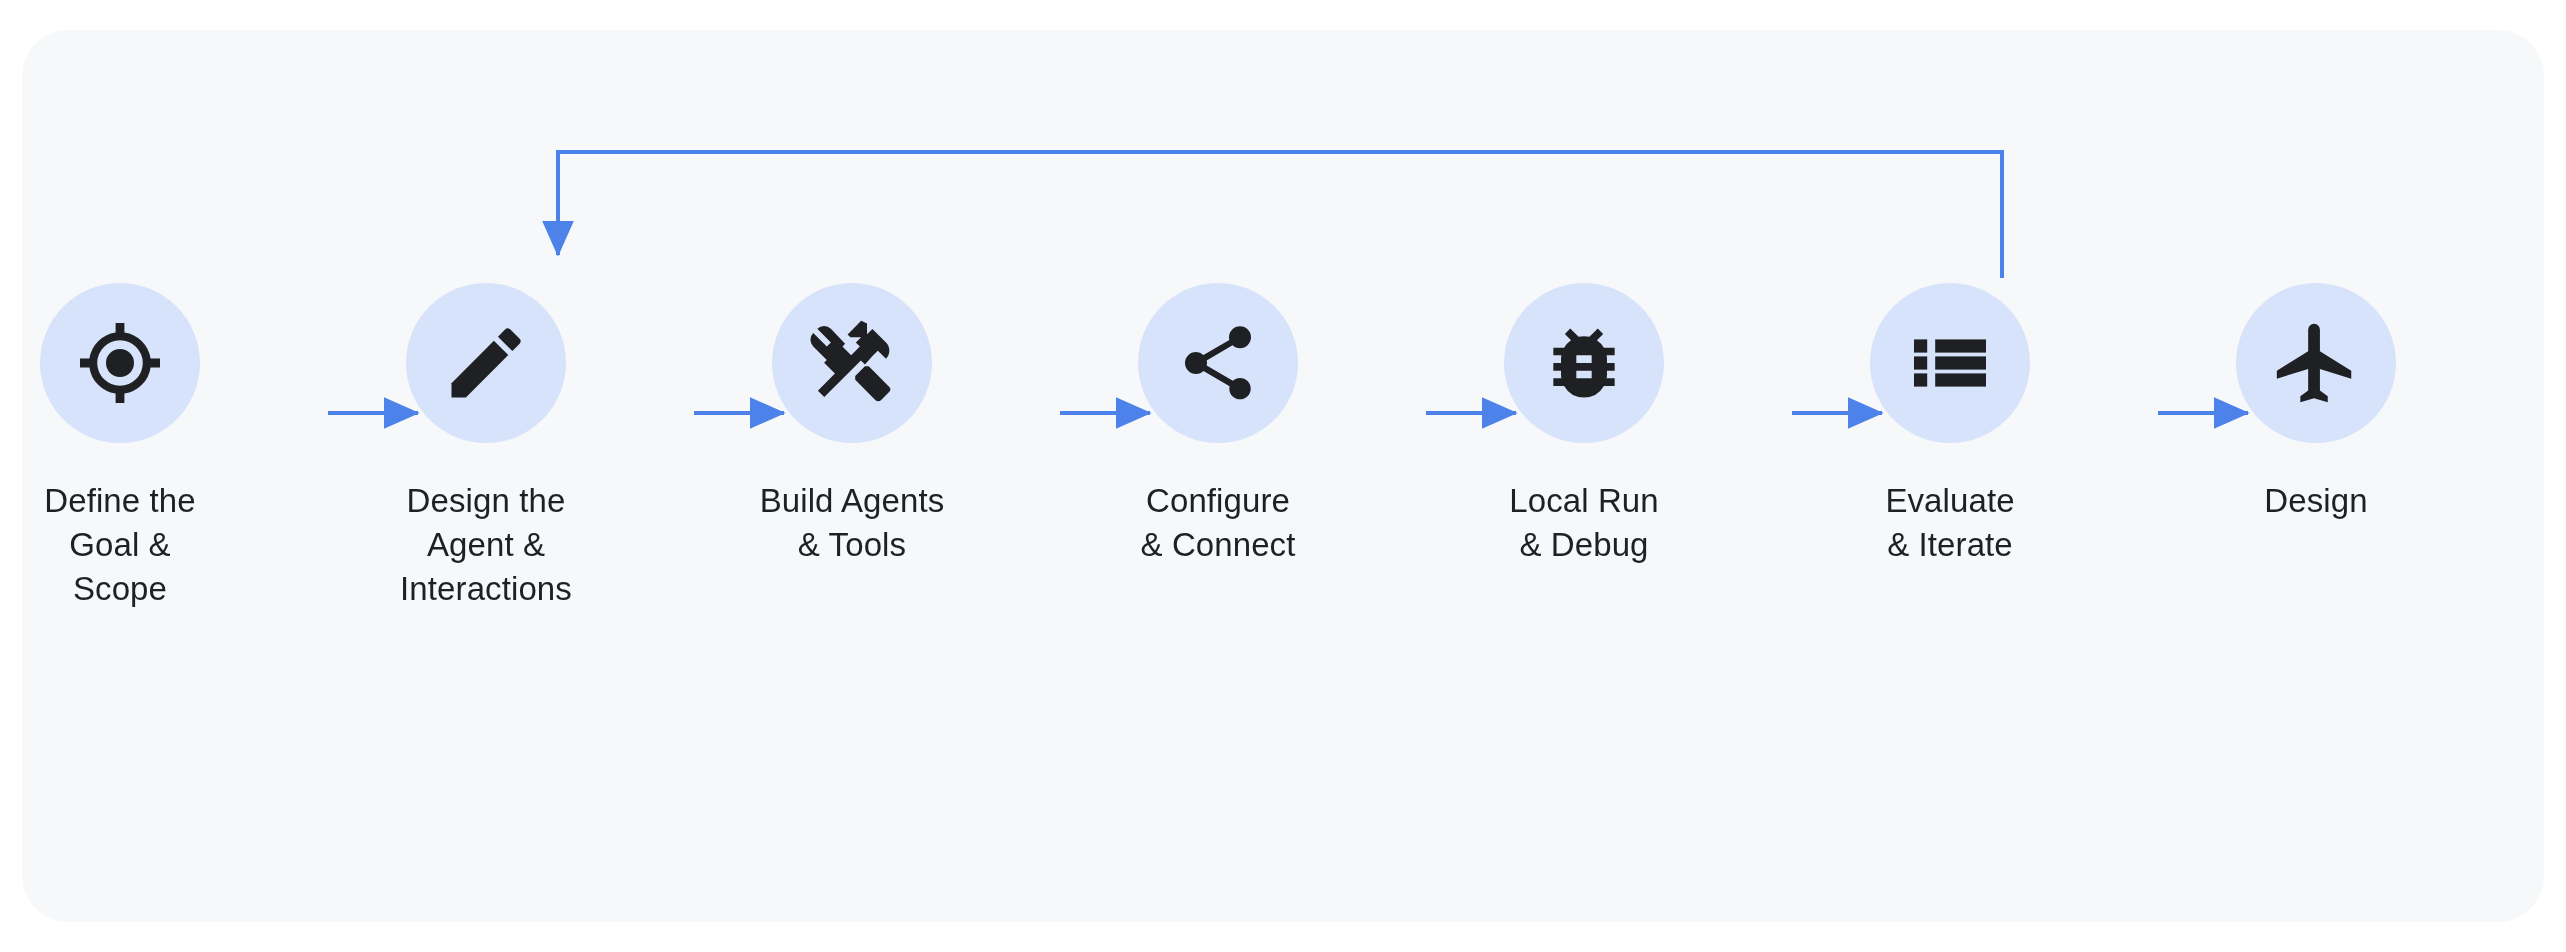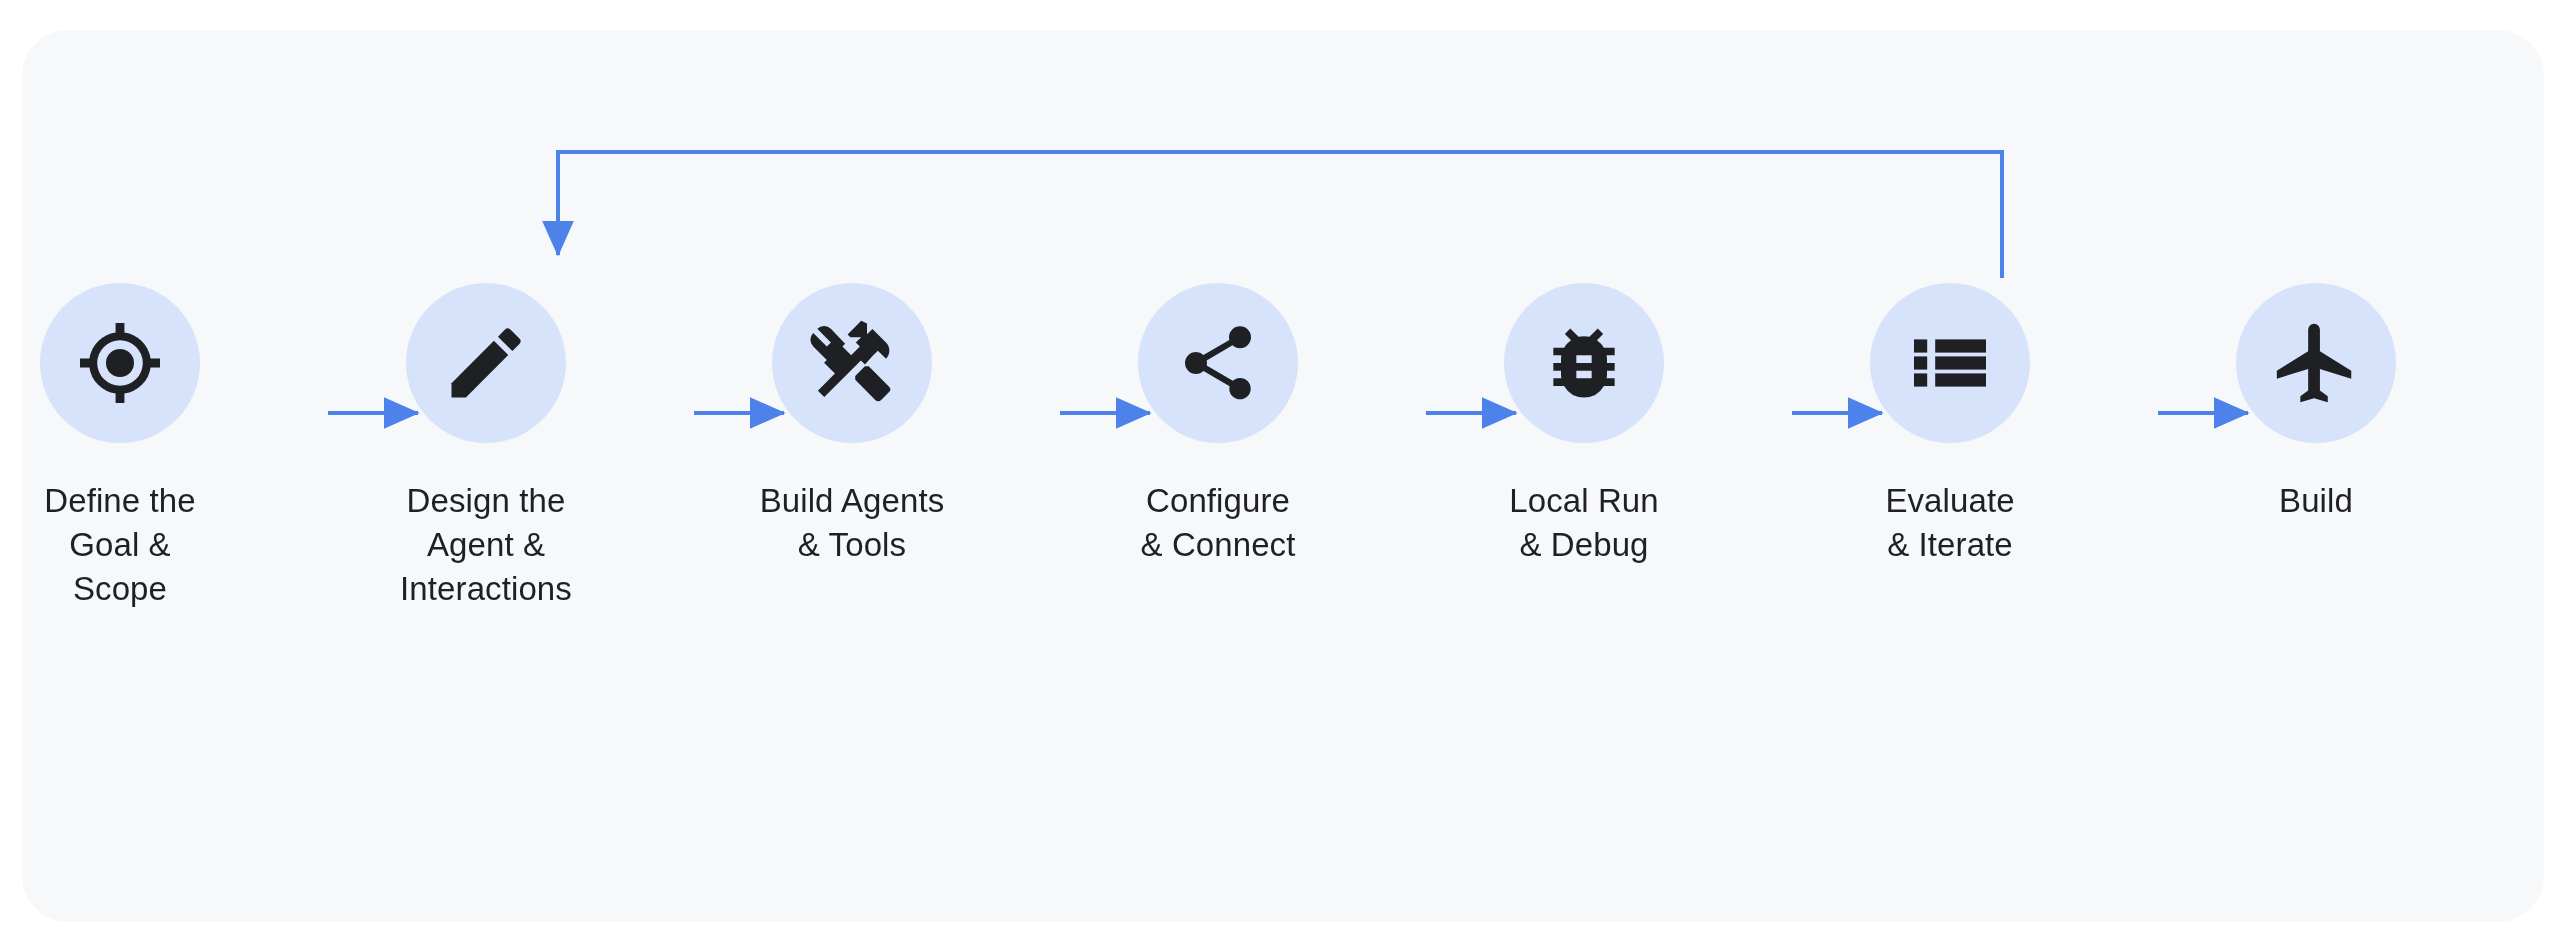--- a/index.html
+++ b/index.html
@@ -174,14 +174,14 @@
 </div>
 
 <div class="stage" style="left:2166px; top:283px;">
   <div class="bubble">
     <span>
       <svg width="94" height="94" viewBox="0 0 24 24" fill="#1f2023">
         <path d="M21 16v-2l-8-5V3.5a1.5 1.5 0 0 0-3 0V9l-8 5v2l8-2.5V19l-2 1.5V22l3.5-1 3.5 1v-1.5L13 19v-5.5L21 16z"></path>
       </svg>
     </span>
   </div>
-  <div class="stage-label">Build</div>
+  <div class="stage-label">Design</div>
 </div>
 
 </body></html>

